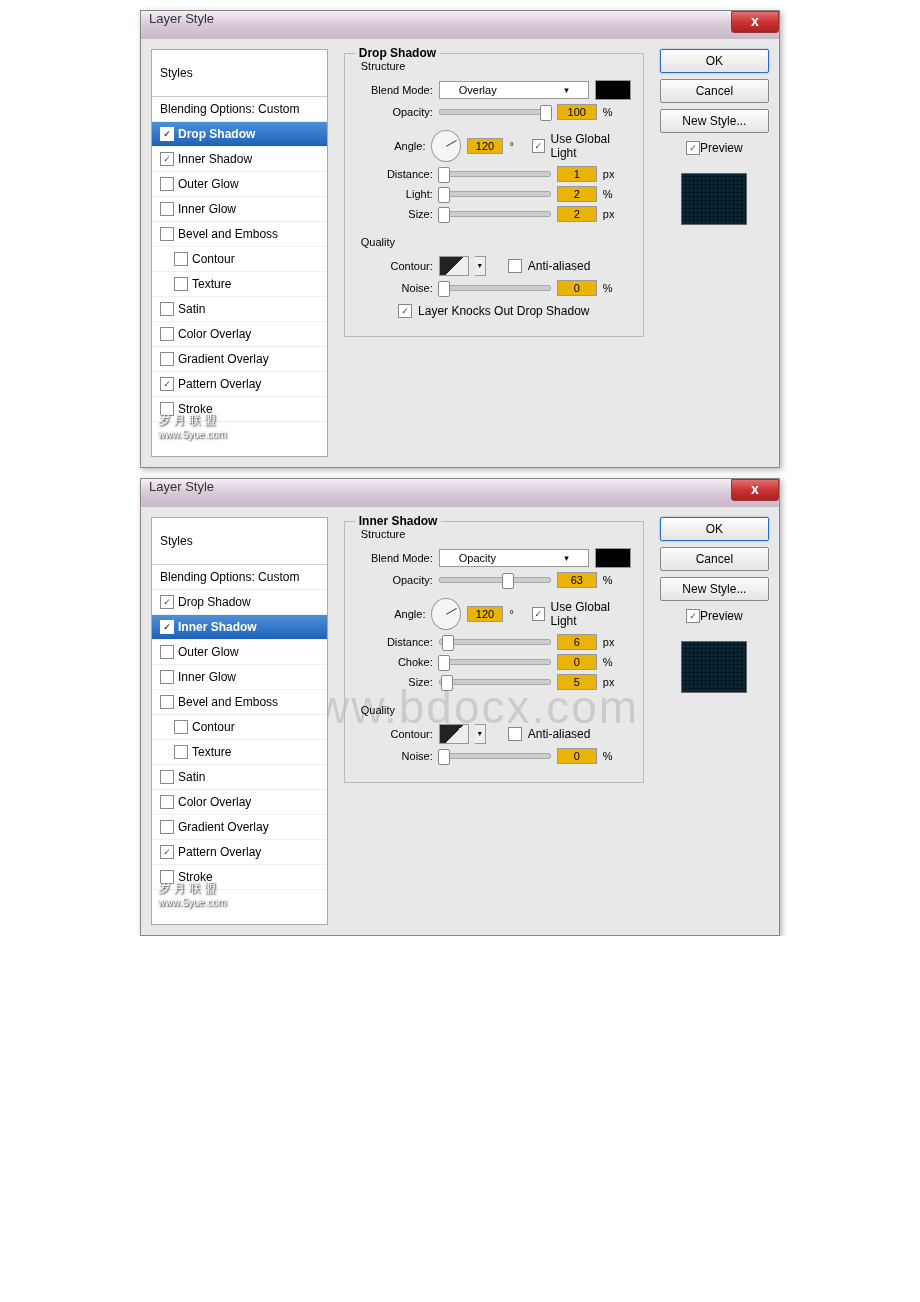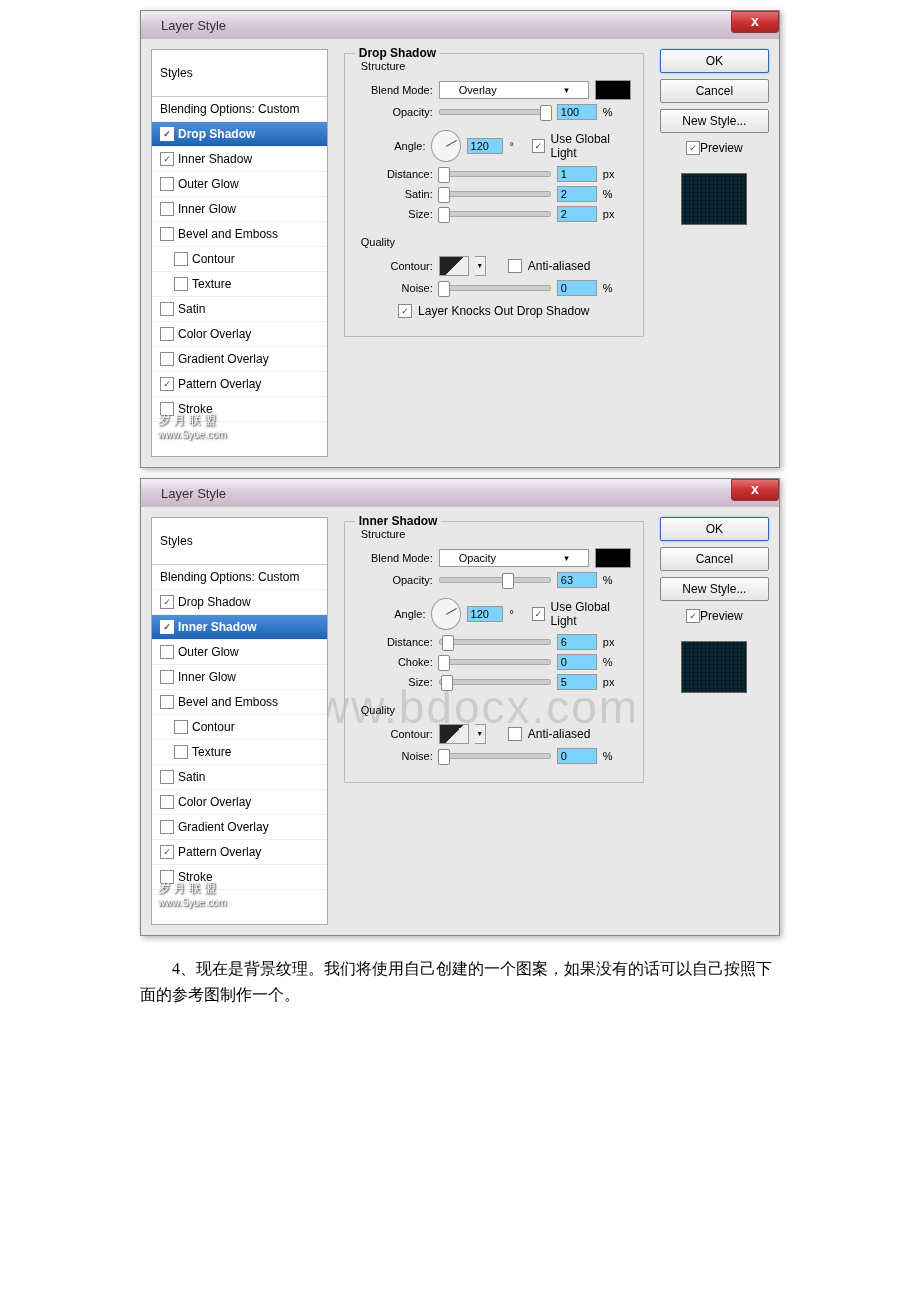--- a/index.html
+++ b/index.html
@@ -1,18 +1,18 @@
 <!DOCTYPE html>
 <html><head>
 <meta charset="utf-8">
 <style>
 body{margin:0;background:#fff;font-family:Tahoma,Arial,sans-serif;font-size:12px;color:#000;width:920px}
 .page{padding:0 60px}
 .dialog{margin:10px 80px 0 80px;background:#e8e8e8;border:1px solid #888;box-shadow:2px 2px 6px rgba(0,0,0,0.3);position:relative}
-.titlebar{height:28px;background:linear-gradient(180deg,#f5eef5 0%,#d8c8d8 50%,#c8b8c8 100%);display:flex;align-items:center;padding:0 20px;position:relative}
+.titlebar{height:28px;background:linear-gradient(180deg,#f5eef5 0%,#d8c8d8 50%,#c8b8c8 100%);display:flex;align-items:flex-start;padding:0 8px;position:relative}
 .titlebar span{font-size:13px;color:#333}
 .closebtn{position:absolute;right:0;top:0;width:46px;height:20px;background:linear-gradient(180deg,#e27070 0%,#c33 50%,#a22 100%);color:#fff;text-align:center;line-height:18px;font-weight:bold;font-size:14px;border:1px solid #933;border-radius:0 0 3px 3px}
 .body{display:flex;padding:10px;gap:8px}
 .side{width:176px;border:1px solid #aaa;background:#fff}
 .side-hdr{padding:16px 8px;border-bottom:1px solid #ccc}
 .side-item{padding:5px 8px;border-bottom:1px solid #eee;display:flex;align-items:center;gap:4px}
 .side-item.sel{background:linear-gradient(180deg,#4d90d9,#1e62b8);color:#fff;font-weight:bold}
 .side-item.sub{padding-left:22px}
 .cb{width:12px;height:12px;border:1px solid #888;background:#fff;display:inline-flex;align-items:center;justify-content:center;font-size:9px;color:#444}
 .cb.on::before{content:"✓"}
@@ -21,21 +21,21 @@
 .fs{border:1px solid #bbb;margin:4px 0 12px 0;padding:10px 12px 14px 12px;position:relative}
 .fs-title{position:absolute;top:-8px;left:10px;background:#e8e8e8;padding:0 4px;font-weight:bold;font-size:12px}
 .sub-title{font-weight:normal;font-size:11px;margin:-4px 0 8px 4px}
 .row{display:flex;align-items:center;gap:6px;margin:4px 0}
 .lbl{width:76px;text-align:right;font-size:11px}
 .dd{border:1px solid #999;background:#fff;padding:2px 19px;width:110px;display:flex;justify-content:space-between;align-items:center;font-size:11px}
 .dd::after{content:"▾";font-size:9px}
 .sw{width:34px;height:18px;border:1px solid #999;background:#000}
 .slider{width:110px;height:4px;background:#ccc;border:1px solid #aaa;position:relative;border-radius:2px}
 .thumb{position:absolute;top:-5px;width:10px;height:14px;background:#fff;border:1px solid #888;border-radius:2px}
-.num{width:32px;border:1px solid #999;background:#7dd3fc;padding:1px 3px;font-size:11px;text-align:left}
+.num{width:32px;border:1px solid #999;background:#eab308;padding:1px 3px;font-size:11px;text-align:center}
 .unit{font-size:11px;width:18px}
 .anglewrap{width:30px;height:30px;border:1px solid #999;border-radius:50%;position:relative;background:#f5f5f5}
 .needle{position:absolute;left:50%;top:50%;width:12px;height:1px;background:#333;transform-origin:0 0;transform:rotate(-30deg)}
 .contour{width:28px;height:18px;border:1px solid #999;background:linear-gradient(135deg,#222 50%,#eee 50%)}
 .contour-dd{width:10px;height:18px;border:1px solid #999;border-left:none;background:#eee;text-align:center;font-size:8px;line-height:18px}
 .rcol{width:110px;display:flex;flex-direction:column;gap:6px;align-items:stretch}
 .btn{border:1px solid #888;background:linear-gradient(#fdfdfd,#e4e4e4);padding:4px 17px;text-align:center;font-size:12px;border-radius:2px}
 .btn.def{border:1px solid #2a6bbf;box-shadow:0 0 2px #6aa0e0}
 .pvrow{display:flex;align-items:center;justify-content:center;padding:2px 0}
 .preview{width:64px;height:50px;border:1px solid #666;background:#0a2838;background-image:repeating-linear-gradient(0deg,transparent 0 3px,rgba(0,0,0,.4) 3px 4px),repeating-linear-gradient(90deg,transparent 0 3px,rgba(0,0,0,.4) 3px 4px);margin:10px auto 0 auto}
@@ -142,21 +142,21 @@
             </div>
     <div class="row">
               <div class="lbl">Distance:</div>
      <div class="slider">
                 <div class="thumb" style="left:-2px"></div>
               </div>
      <div class="num">1</div>
      <div class="unit">px</div>
             </div>
     <div class="row">
-              <div class="lbl">Satin:</div>
+              <div class="lbl">Light:</div>
      <div class="slider">
                 <div class="thumb" style="left:-2px"></div>
               </div>
      <div class="num">2</div>
      <div class="unit">%</div>
             </div>
     <div class="row">
               <div class="lbl">Size:</div>
      <div class="slider">
                 <div class="thumb" style="left:-2px"></div>
@@ -341,14 +341,13 @@
    <div class="btn">New Style...</div>
    <div class="pvrow">
             <span class="cb on"></span>
     <span>Preview</span>
           </div>
    <div class="preview"></div>
   </div>
  </div>
 </div>
 
-<p class="article">4、现在是背景纹理。我们将使用自己创建的一个图案，如果没有的话可以自己按照下面的参考图制作一个。</p>
 </div>
 
 </body></html>

